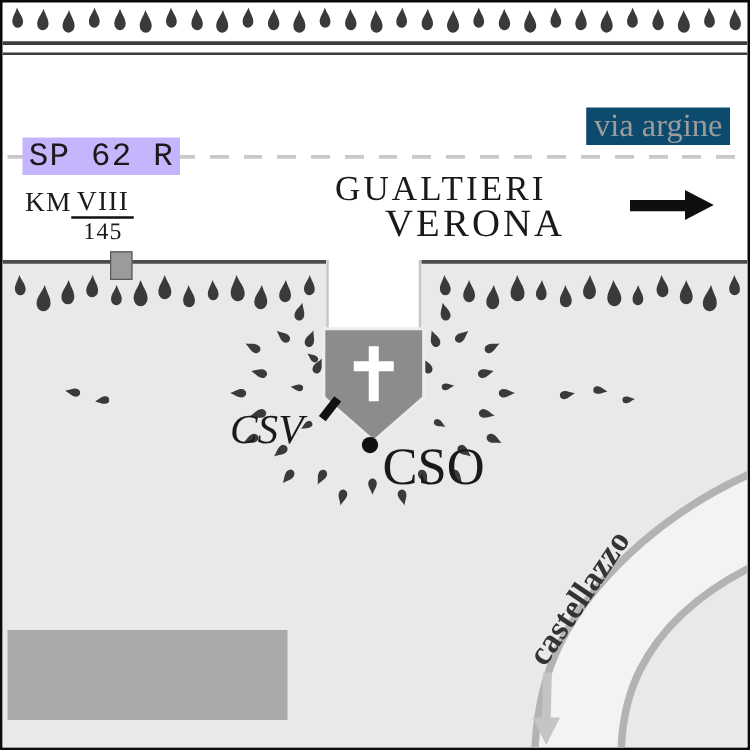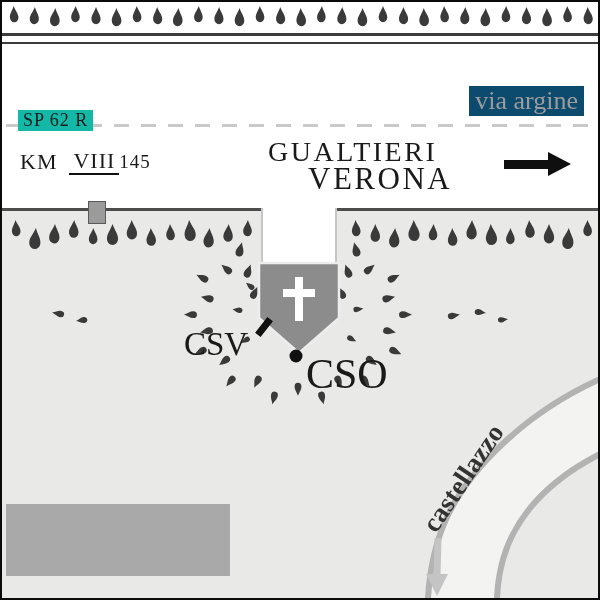--- a/index.html
+++ b/index.html
@@ -21,32 +21,32 @@
   #fedgeL{left:0;width:259px;}
   #fedgeR{left:335px;right:0;}
   .notch{position:absolute;left:259px;top:206px;width:76px;height:58px;background:#fff;
          border-left:2px solid #c6c6c6;border-right:2px solid #c6c6c6;box-sizing:border-box;}
   .km-square{position:absolute;left:86px;top:199px;width:16px;height:21px;background:#9b9b9b;border:1px solid #5a5a5a;}
   .building{position:absolute;left:4px;top:502px;width:224px;height:72px;background:#a9a9a9;}
 
   svg.overlay{position:absolute;left:0;top:0;}
 
   
-  .sp{position:absolute;left:16px;top:108px;font-size:18px;letter-spacing:1px;background:#14b8a6;padding:0 5px;}
+  .sp{position:absolute;left:16px;top:108px;font-size:26px;letter-spacing:1px;background:#c4b5fd;padding:0 5px;font-family:Liberation Mono, monospace;}
   .argine{position:absolute;right:14px;top:84px;font-size:26px;color:#9c9c9c;background:#0c4a6e;padding:0 6px;}
-  .km{position:absolute;left:18px;top:147px;display:flex;align-items:flex-start;gap:12px;font-size:22px;letter-spacing:1px;}
-  .frac{display:inline-flex;flex-direction:row;align-items:center;}
+  .km{position:absolute;left:18px;top:147px;display:flex;align-items:flex-start;gap:0;font-size:22px;letter-spacing:1px;}
+  .frac{display:inline-flex;flex-direction:column;align-items:center;}
   .num{border-bottom:2px solid #111;padding:0 4px;line-height:1.1;}
   .den{font-size:19px;line-height:1.2;text-align:center;}
   .gual{position:absolute;left:266px;top:134px;font-size:28px;letter-spacing:2.5px;}
   .vero{position:absolute;left:306px;top:159px;font-size:31px;letter-spacing:2.5px;}
   .arrow-right{position:absolute;left:502px;top:158px;width:44px;height:9px;background:#0f0f0f;}
   .arrow-right::after{content:"";position:absolute;left:44px;top:-8px;width:0;height:0;
     border-top:12.5px solid transparent;border-bottom:12.5px solid transparent;border-left:23px solid #0f0f0f;}
-  .csv{position:absolute;left:182px;top:324px;font-size:33px;}
+  .csv{position:absolute;left:182px;top:324px;font-size:33px;font-style:italic;}
   .cso{position:absolute;left:304px;top:348px;font-size:42px;}
 </style>
 </head>
 <body>
 
 <div class="map">
 
   <div class="hline" id="hl1"></div>
   <div class="hline" id="hl2"></div>
   <div class="dashed"></div>

